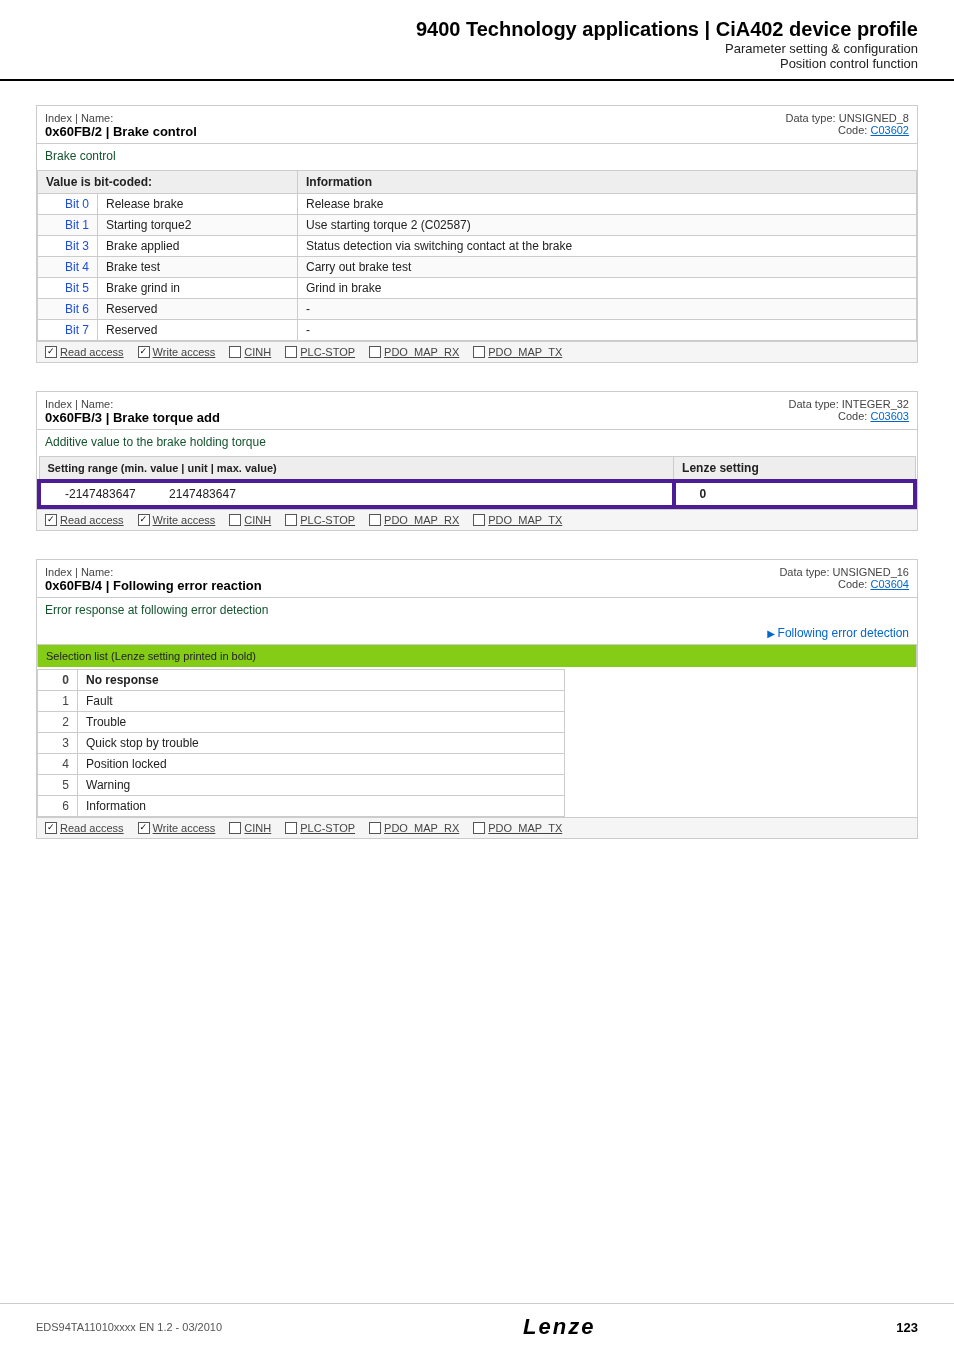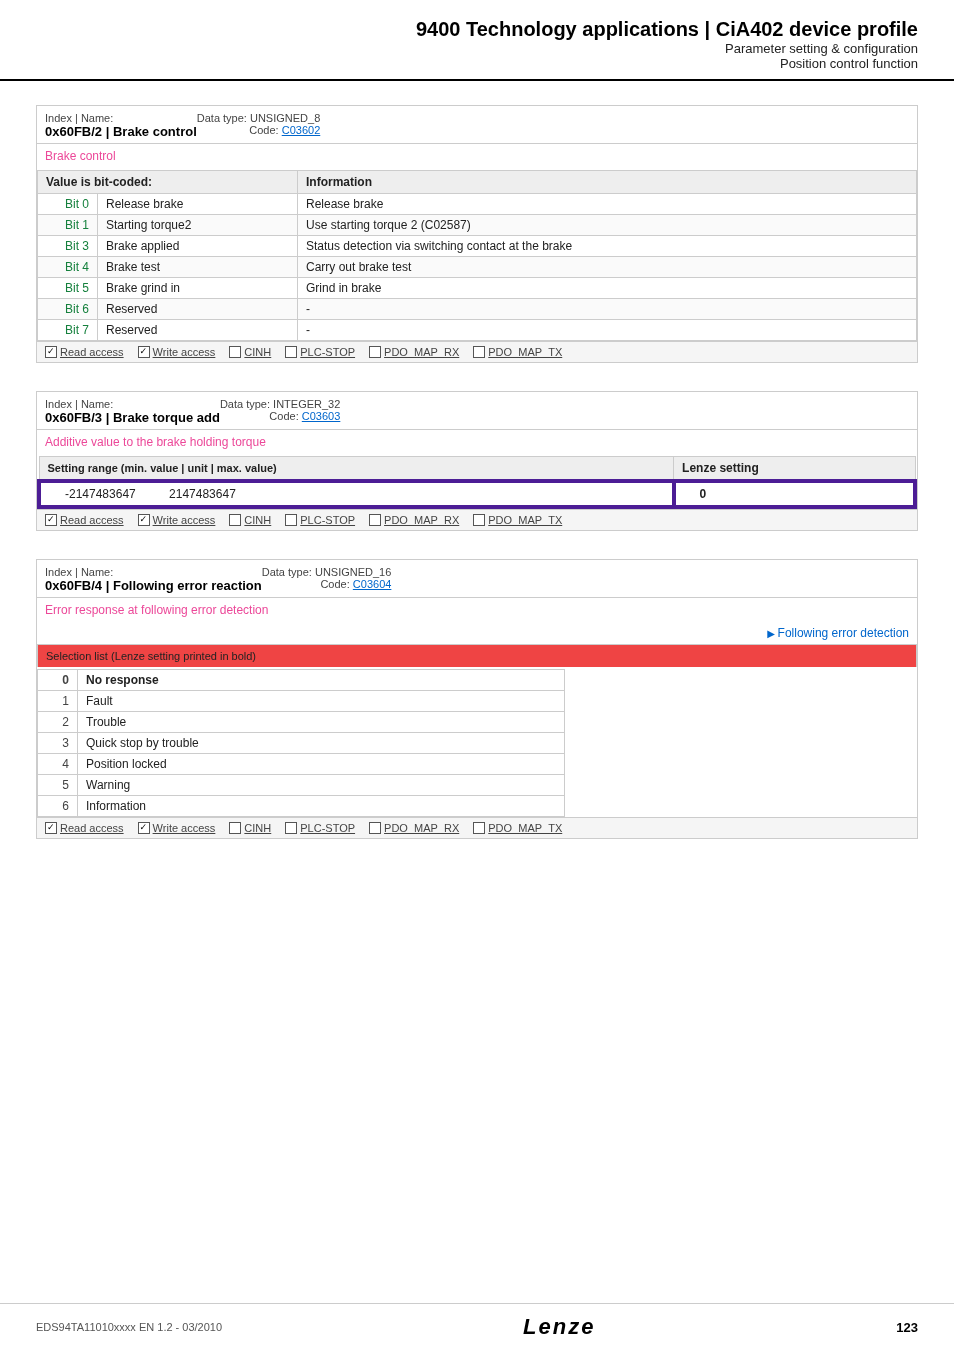--- a/index.html
+++ b/index.html
@@ -33,20 +33,21 @@
       padding: 0 36px;
     }
 
     .param-block {
       border: 1px solid #ccc;
       margin-bottom: 28px;
     }
 
     .param-header {
       display: flex;
+      justify-content: space-between;
       align-items: flex-start;
       padding: 6px 8px 4px 8px;
       background: #fff;
       border-bottom: 1px solid #ccc;
     }
 
     .param-header-left {
       font-size: 11px;
       color: #444;
     }
@@ -64,21 +65,21 @@
     }
     .param-header-right .code-link {
       color: #0066cc;
       text-decoration: underline;
       cursor: pointer;
     }
 
     .param-description {
       padding: 5px 8px;
       font-size: 12px;
-      color: #ec4899;
+      color: #14532d;
     }
 
     
     .bit-table {
       width: 100%;
       border-collapse: collapse;
       margin-top: 2px;
     }
     .bit-table th {
       background: #eee;
@@ -93,21 +94,21 @@
       font-size: 12px;
       border: 1px solid #ccc;
       vertical-align: top;
     }
     .bit-table tr:nth-child(even) td {
       background: #fafafa;
     }
     .bit-num-col {
       width: 60px;
       text-align: right;
-      color: #15803d;
+      color: #1d4ed8;
       padding-right: 6px;
     }
     .bit-name-col {
       width: 200px;
     }
     .bit-info-col {
       color: #222;
     }
 
     
@@ -196,21 +197,21 @@
     }
     .following-error-link a::before {
       content: '▶ ';
       font-size: 10px;
     }
 
     .sel-header-row {
       padding: 4px 8px;
       font-size: 12px;
       font-weight: bold;
-      background: #ef4444;
+      background: #84cc16;
       border: 1px solid #ccc;
       border-bottom: none;
     }
     .sel-header-row span {
       font-weight: normal;
       font-size: 11px;
     }
 
     .page-footer {
       position: absolute;

